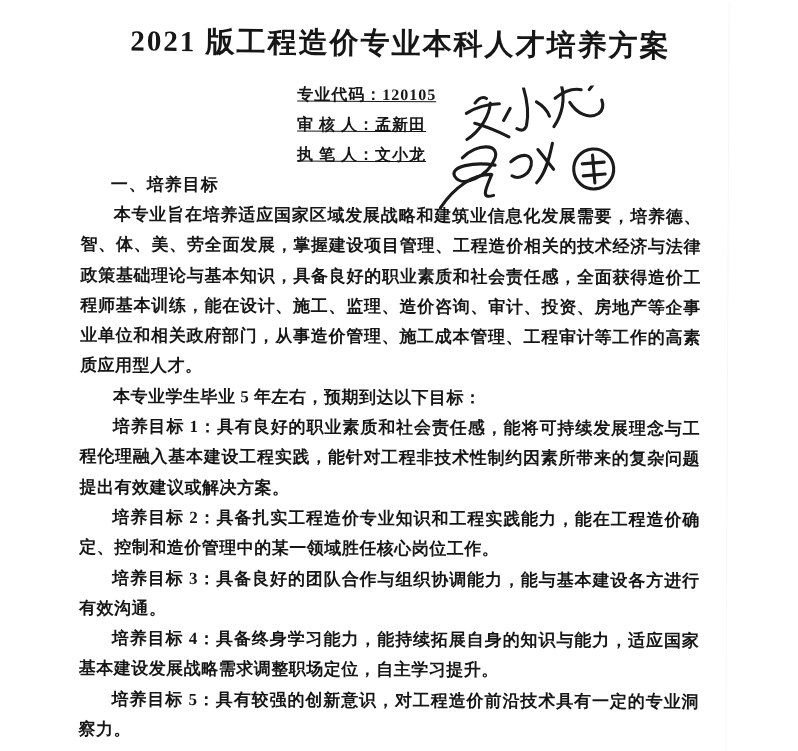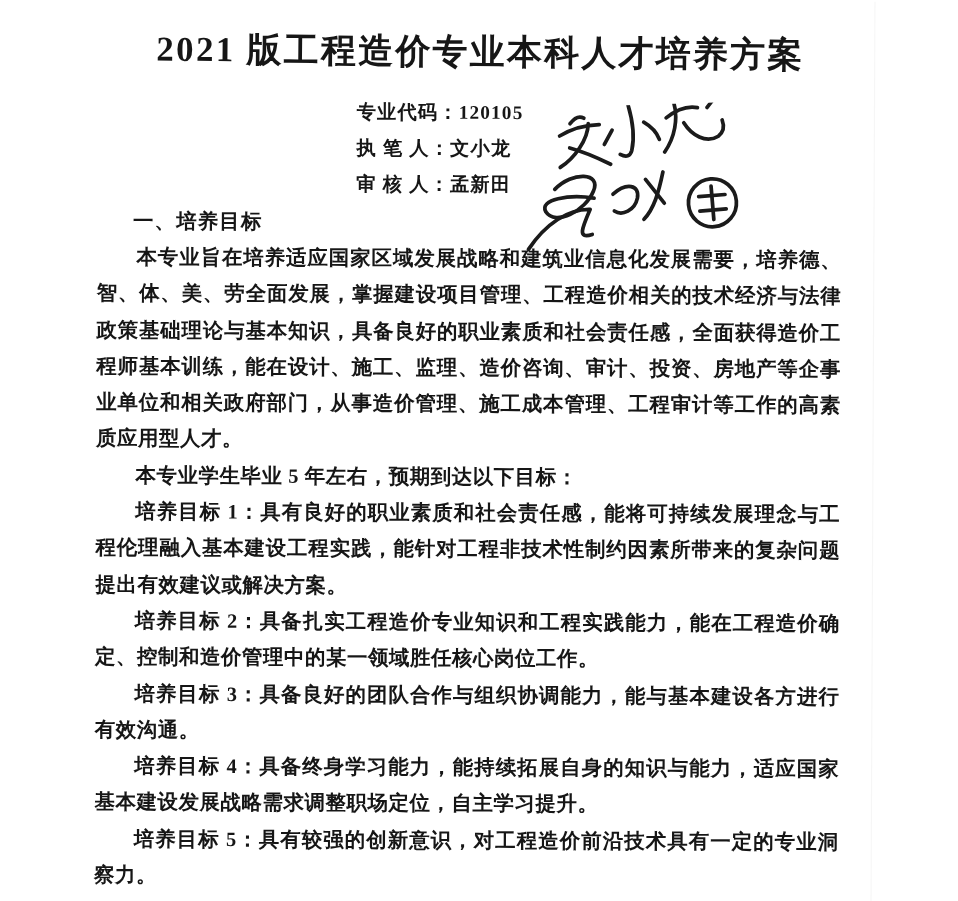--- a/index.html
+++ b/index.html
@@ -30,20 +30,21 @@
     font-weight: 700;
     letter-spacing: 2px;
     transform: rotate(0.3deg);
     white-space: nowrap;
   }
   .meta {
     position: absolute;
     top: 80px; left: 296px;
     font-size: 16px;
     letter-spacing: 1px;
+    text-decoration: underline;
   }
   .meta-row { line-height: 30px; height: 30px; white-space: nowrap; }
   .sig-svg {
     position: absolute;
     top: 86px; left: 428px;
     width: 250px; height: 130px;
     transform: rotate(-2deg);
   }
   .body-col {
     position: absolute;
@@ -73,22 +74,22 @@
 </head>
 <body>
 
 <div class="doc">
   <div class="scan-artifact"></div>
 
   <h1 class="title">2021 版工程造价专业本科人才培养方案</h1>
 
   <div class="meta">
     <div class="meta-row"><span>专业代码：</span><span>120105</span></div>
+    <div class="meta-row"><span>审 核 人：</span><span>孟新田</span></div>
     <div class="meta-row"><span>执 笔 人：</span><span>文小龙</span></div>
-    <div class="meta-row"><span>审 核 人：</span><span>孟新田</span></div>
   </div>
 
   <svg class="sig-svg" viewBox="0 0 250 130" fill="none" stroke="#1b1b1b" stroke-width="3.1" stroke-linecap="round" stroke-linejoin="round">
     <g transform="translate(28,0) rotate(-6)" aria-label="文小龙">
 
       <path d="M18 16 q7 -7 12 -3"></path>
       <path d="M8 25 q16 -7 34 -5"></path>
       <path d="M33 18 C31 31, 18 45, 5 51"></path>
       <path d="M15 36 C27 41, 38 48, 47 54"></path>
 

